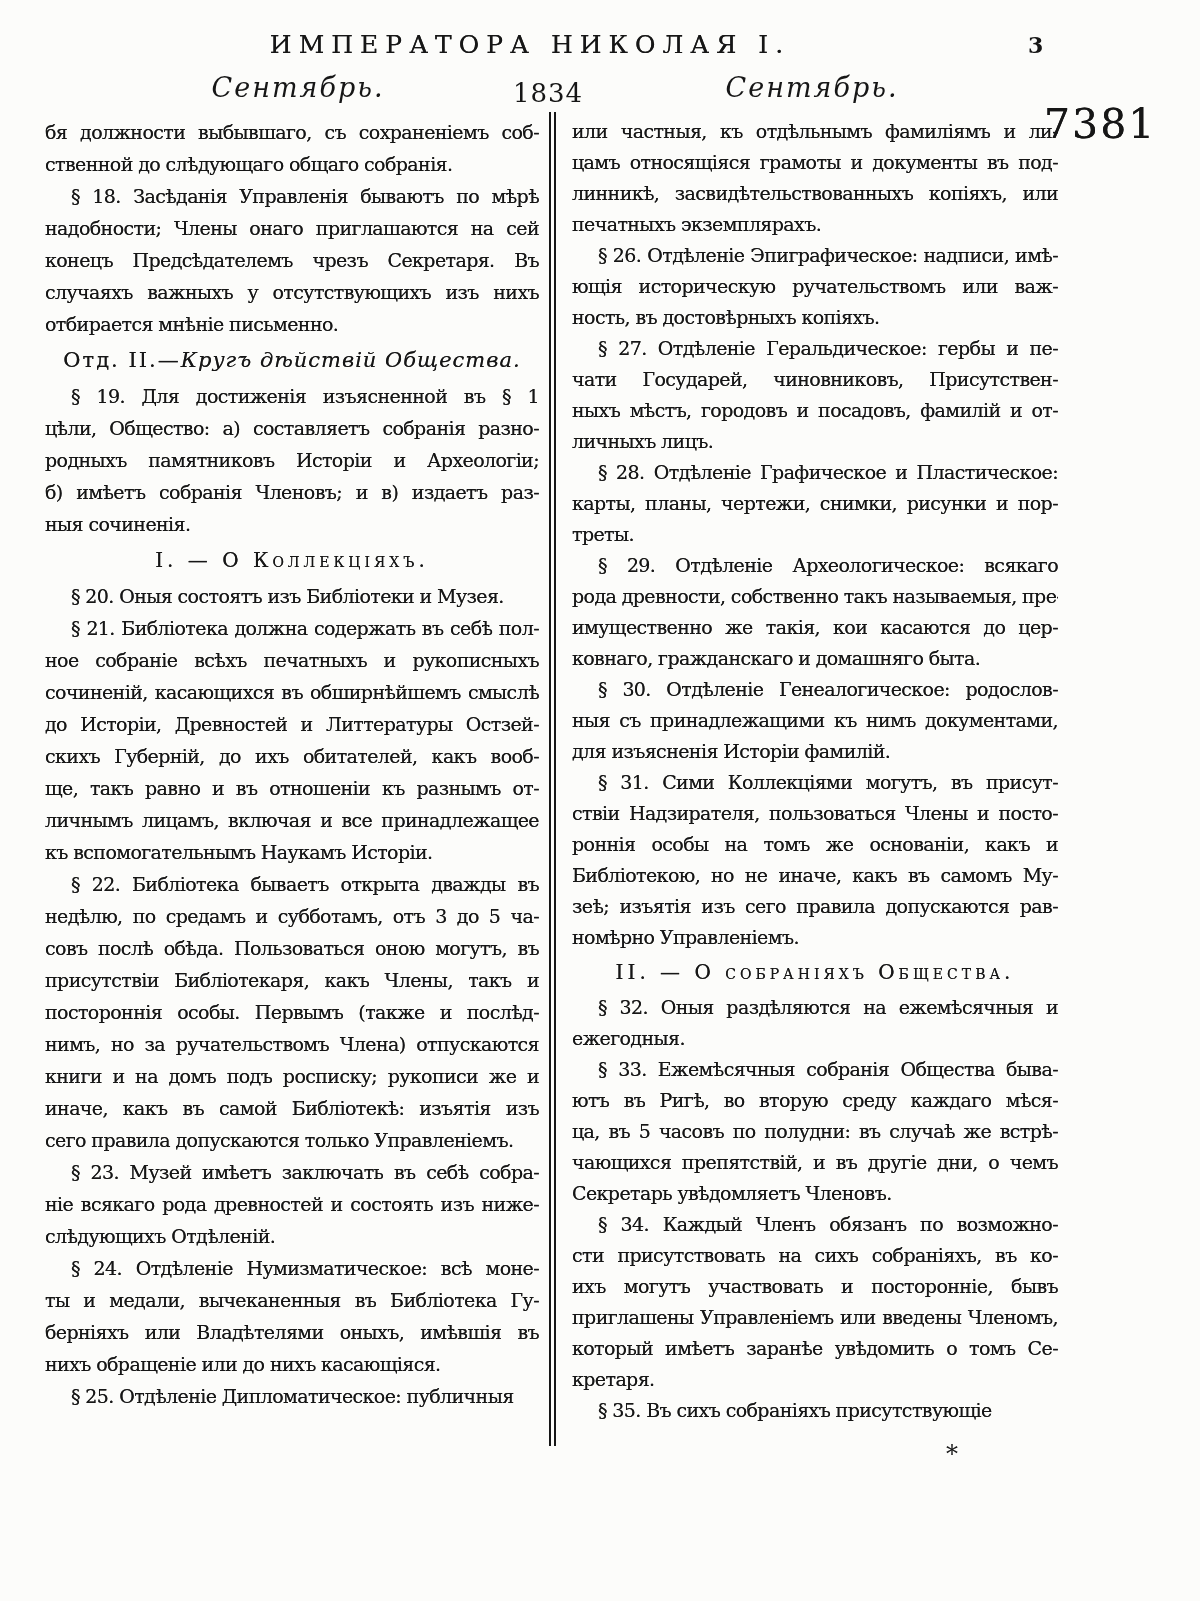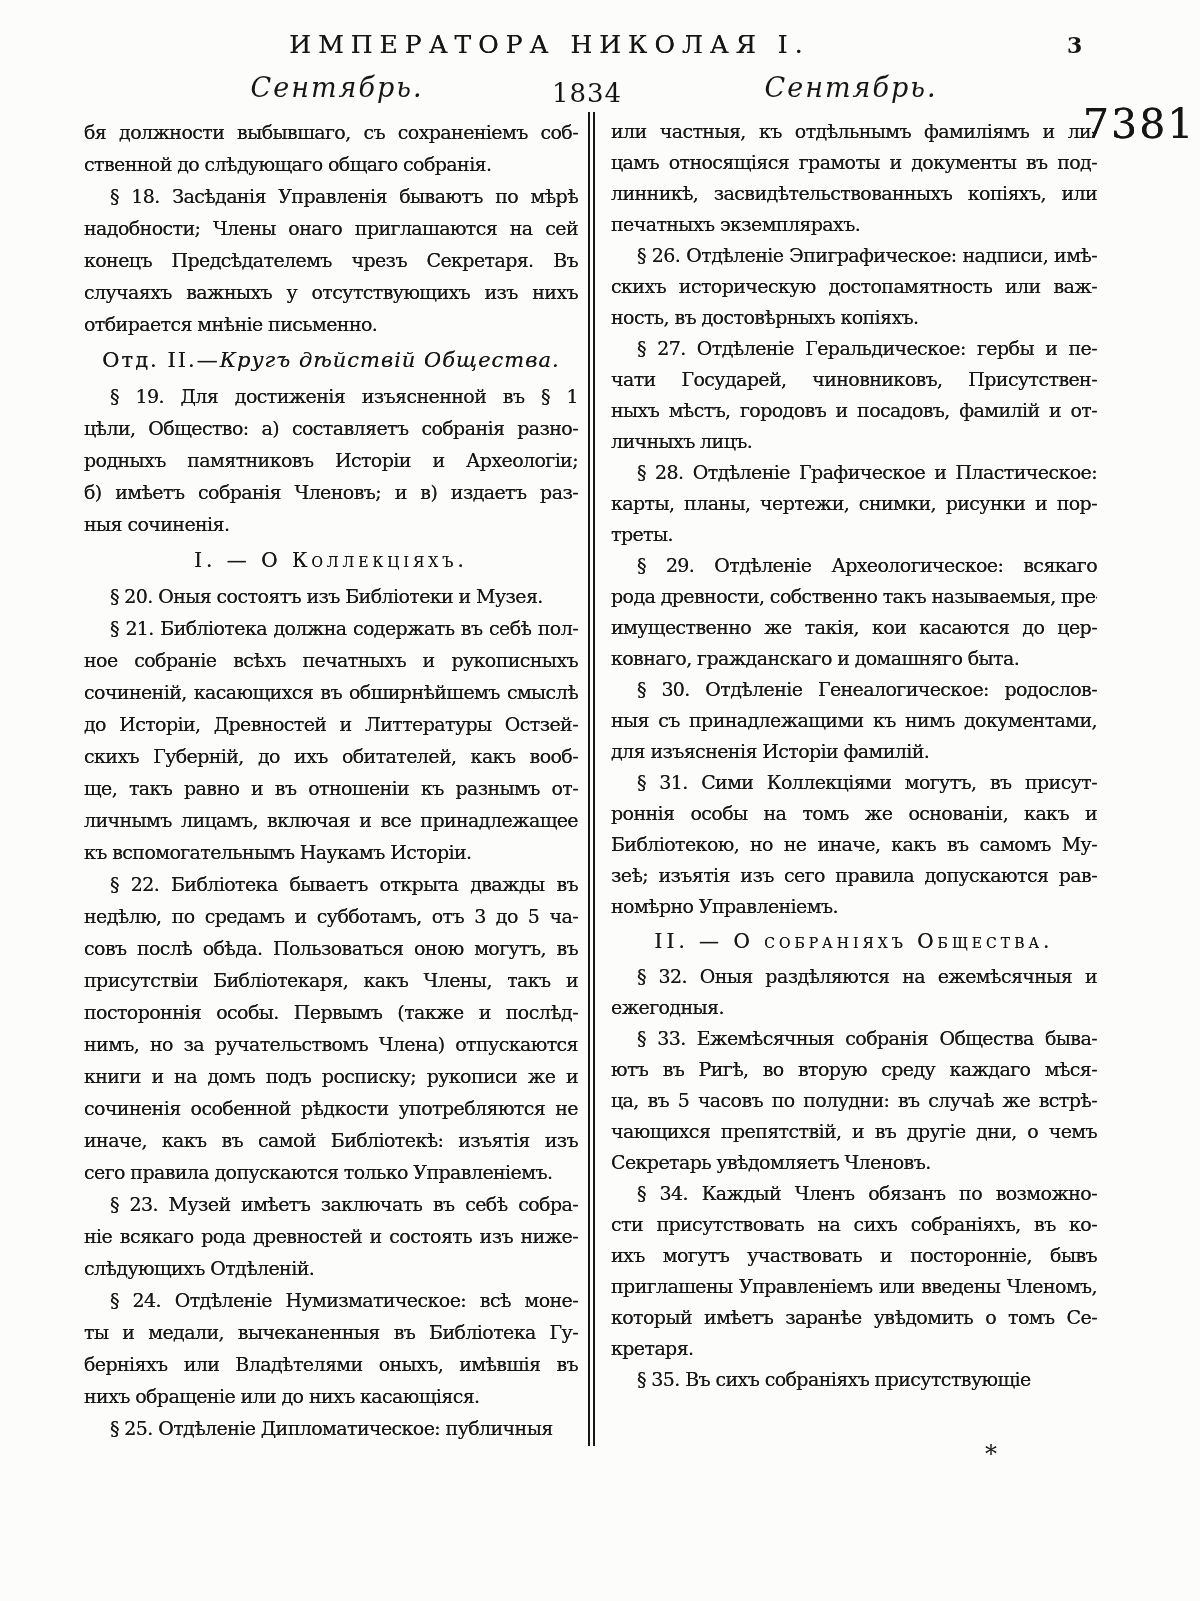--- a/index.html
+++ b/index.html
@@ -8,21 +8,21 @@
   }
   html,body{margin:0;padding:0;}
   body{
     width:1200px;height:1601px;
     background:var(--paper);
     font-family:"DejaVu Serif", serif;
     color:var(--ink);
     position:relative;
     overflow:hidden;
   }
-  .page{position:absolute;inset:0;margin-left:39px;}
+  .page{position:absolute;inset:0;}
   .doc-title{
     position:absolute;left:0;right:140px;top:30px;
     text-align:center;
     font-size:25px;letter-spacing:7px;
     text-shadow:0 0 0.5px rgba(20,20,20,.85);
     white-space:nowrap;
   }
   .page-num{
     position:absolute;left:1028px;top:32px;
     font-size:22px;font-weight:bold;
@@ -131,21 +131,20 @@
         <div class="line last">къ вспомогательнымъ Наукамъ Исторіи.</div>
       </div>
       <div class="para">
         <div class="line indent">§ 22. Библіотека бываетъ открыта дважды въ</div>
         <div class="line">недѣлю, по средамъ и субботамъ, отъ 3 до 5 ча-</div>
         <div class="line">совъ послѣ обѣда. Пользоваться оною могутъ, въ</div>
         <div class="line">присутствіи Библіотекаря, какъ Члены, такъ и</div>
         <div class="line">постороннія особы. Первымъ (также и послѣд-</div>
         <div class="line">нимъ, но за ручательствомъ Члена) отпускаются</div>
         <div class="line">книги и на домъ подъ росписку; рукописи же и</div>
-        <div class="line">сочиненія особенной рѣдкости употребляются не</div>
         <div class="line">иначе, какъ въ самой Библіотекѣ: изъятія изъ</div>
         <div class="line last">сего правила допускаются только Управленіемъ.</div>
       </div>
       <div class="para">
         <div class="line indent">§ 23. Музей имѣетъ заключать въ себѣ собра-</div>
         <div class="line">ніе всякаго рода древностей и состоять изъ ниже-</div>
         <div class="line last">слѣдующихъ Отдѣленій.</div>
       </div>
       <div class="para">
         <div class="line indent">§ 24. Отдѣленіе Нумизматическое: всѣ моне-</div>
@@ -159,21 +158,21 @@
     </div>
   <div class="col col-right">
       <div class="para">
         <div class="line">или частныя, къ отдѣльнымъ фамиліямъ и ли-</div>
         <div class="line">цамъ относящіяся грамоты и документы въ под-</div>
         <div class="line">линникѣ, засвидѣтельствованныхъ копіяхъ, или</div>
         <div class="line last">печатныхъ экземплярахъ.</div>
       </div>
       <div class="para">
         <div class="line indent">§ 26. Отдѣленіе Эпиграфическое: надписи, имѣ-</div>
-        <div class="line">скихъ историческую достопамятность или важ-</div>
+        <div class="line">ющія историческую ручательствомъ или важ-</div>
         <div class="line last">ность, въ достовѣрныхъ копіяхъ.</div>
       </div>
       <div class="para">
         <div class="line indent">§ 27. Отдѣленіе Геральдическое: гербы и пе-</div>
         <div class="line">чати Государей, чиновниковъ, Присутствен-</div>
         <div class="line">ныхъ мѣстъ, городовъ и посадовъ, фамилій и от-</div>
         <div class="line last">личныхъ лицъ.</div>
       </div>
       <div class="para">
         <div class="line indent">§ 28. Отдѣленіе Графическое и Пластическое:</div>
@@ -186,20 +185,21 @@
         <div class="line">имущественно же такія, кои касаются до цер-</div>
         <div class="line last">ковнаго, гражданскаго и домашняго быта.</div>
       </div>
       <div class="para">
         <div class="line indent">§ 30. Отдѣленіе Генеалогическое: родослов-</div>
         <div class="line">ныя съ принадлежащими къ нимъ документами,</div>
         <div class="line last">для изъясненія Исторіи фамилій.</div>
       </div>
       <div class="para">
         <div class="line indent">§ 31. Сими Коллекціями могутъ, въ присут-</div>
+        <div class="line">ствіи Надзирателя, пользоваться Члены и посто-</div>
         <div class="line">роннія особы на томъ же основаніи, какъ и</div>
         <div class="line">Библіотекою, но не иначе, какъ въ самомъ Му-</div>
         <div class="line">зеѣ; изъятія изъ сего правила допускаются рав-</div>
         <div class="line last">номѣрно Управленіемъ.</div>
       </div>
       <div class="heading caps"><span>II. — О собраніяхъ Общества.</span></div>
       <div class="para">
         <div class="line indent">§ 32. Оныя раздѣляются на ежемѣсячныя и</div>
         <div class="line last">ежегодныя.</div>
       </div>

